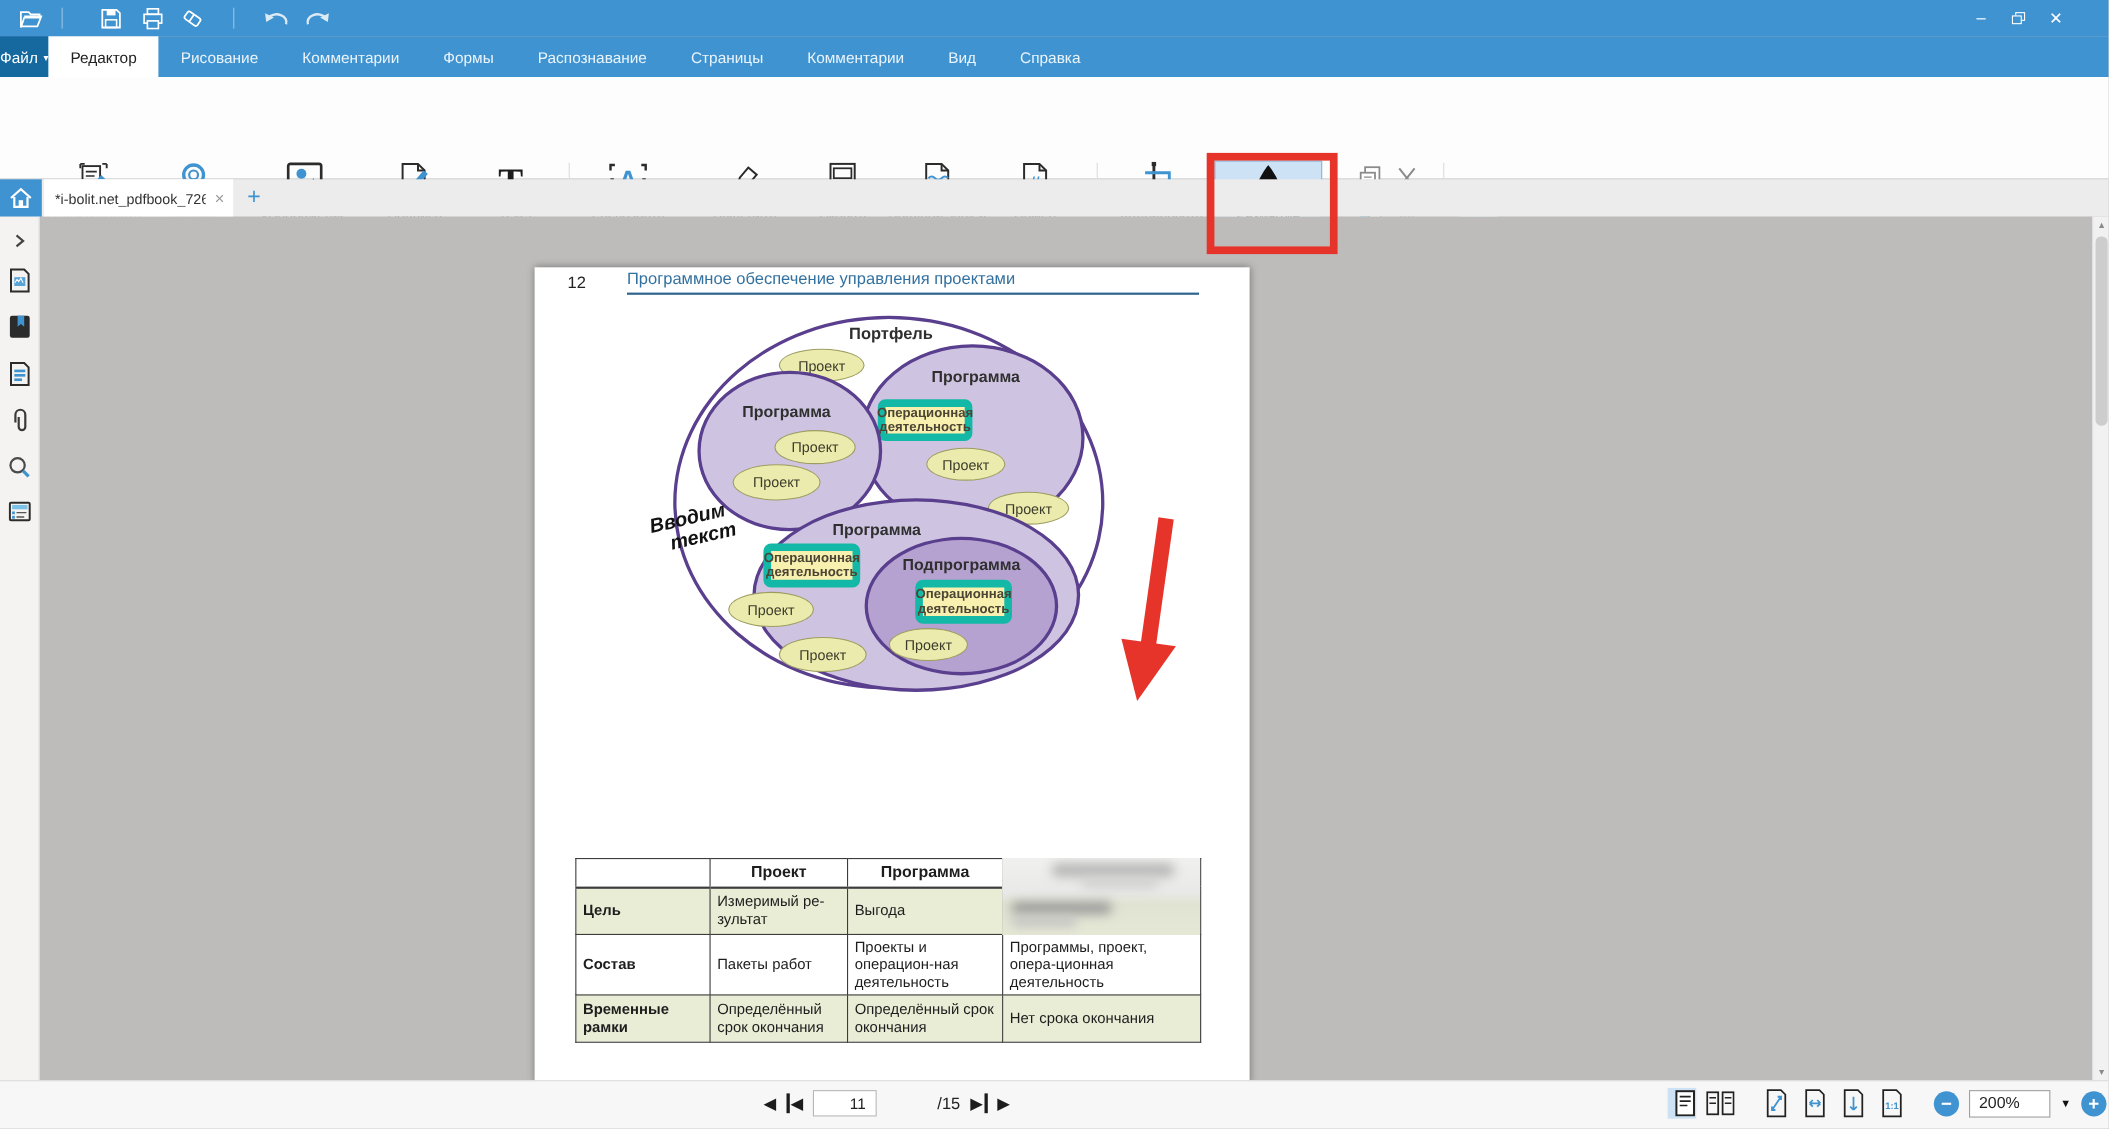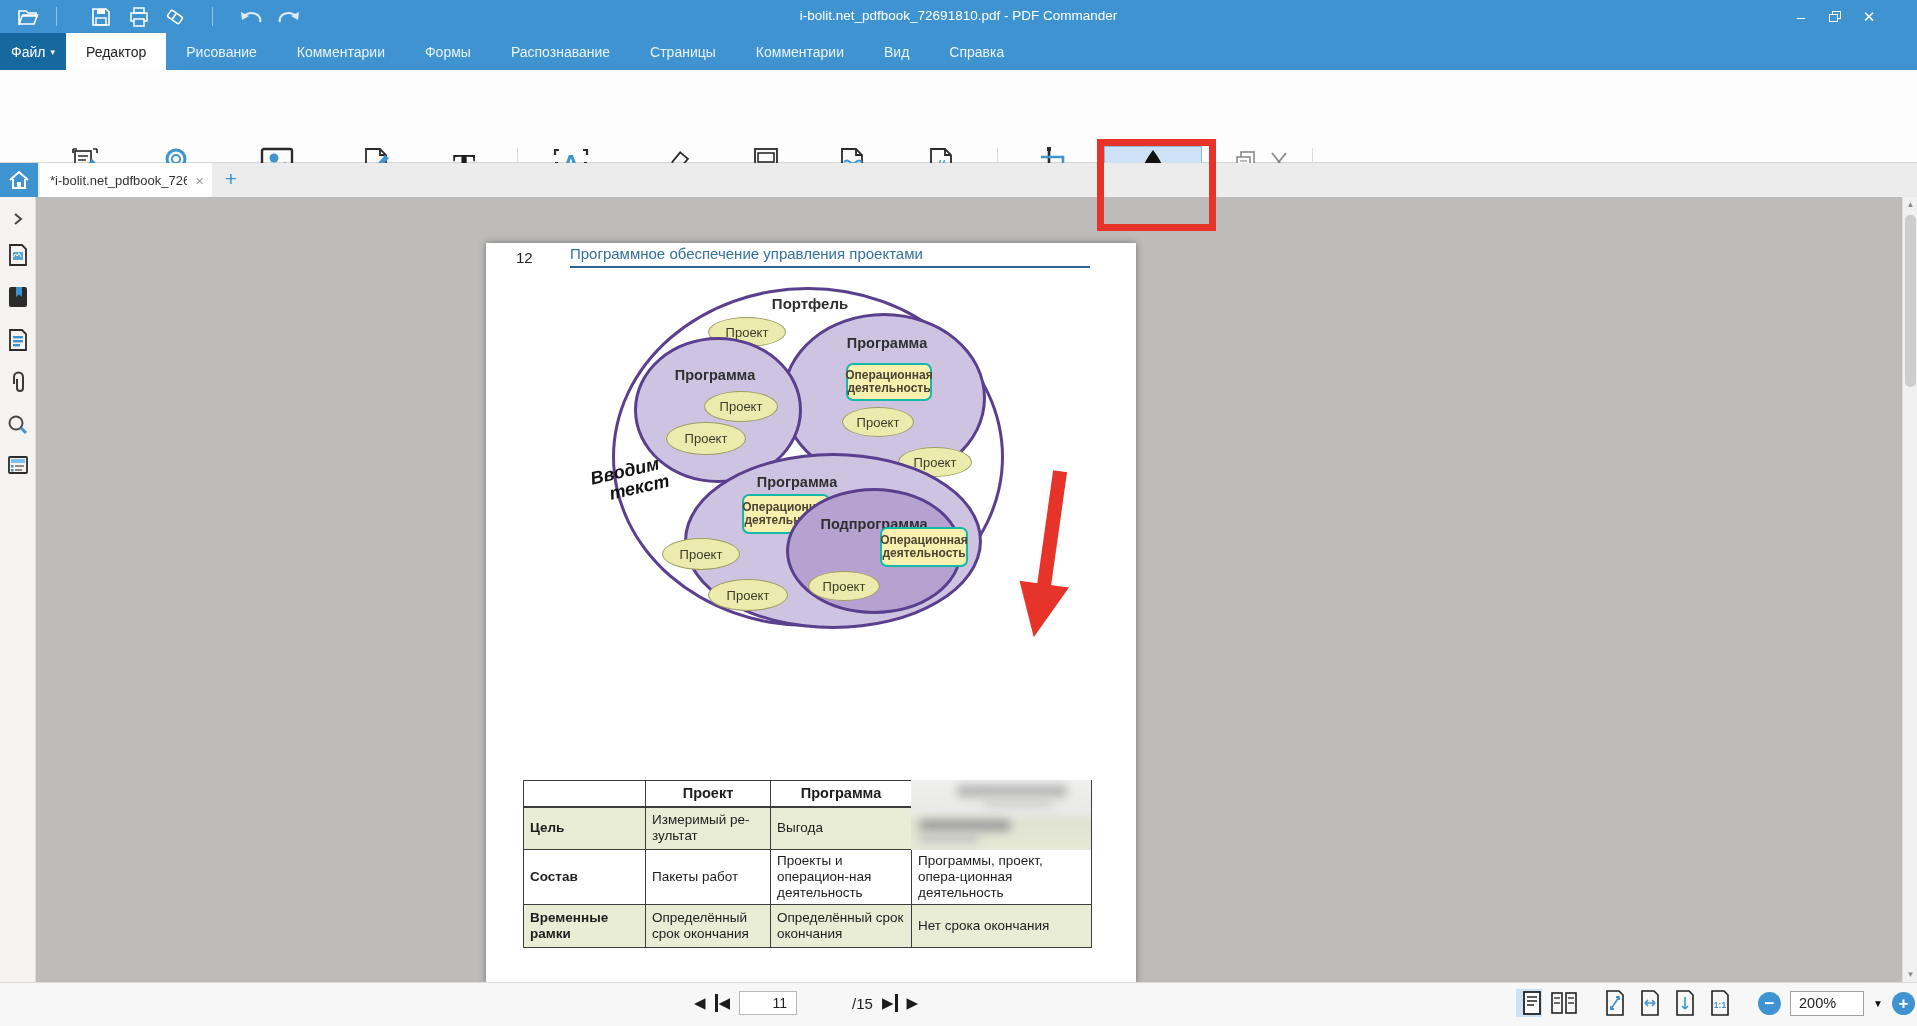--- a/index.html
+++ b/index.html
@@ -9,21 +9,21 @@
 
   
   .titlebar { left:0; top:0; width:1917px; height:33px; background:#3f93d0; }
   .tb-ico { position:absolute; top:4px; width:26px; height:25px; display:flex; align-items:center; justify-content:center; }
   .tb-sep { position:absolute; top:7px; width:1px; height:19px; background:rgba(255,255,255,.45); }
   .win-title { position:absolute; top:8px; left:0; width:100%; text-align:center; color:#fff; font-size:13.5px; }
   .winctl { position:absolute; top:0; width:30px; height:33px; color:#fff; display:flex; align-items:center; justify-content:center; font-size:15px; }
 
   
   .menubar { left:0; top:33px; width:1917px; height:37px; background:#3f93d0; display:flex; align-items:stretch; }
-  .menu-file { width:66px; background:#16699e; color:#fff; display:flex; align-items:center; justify-content:center; gap:5px; font-size:14px; }
+  .menu-file { width:44px; background:#16699e; color:#fff; display:flex; align-items:center; justify-content:center; gap:5px; font-size:14px; }
   .menu-item { padding:0 20px; display:flex; align-items:center; color:#eaf4fc; font-size:14px; }
   .menu-item.active { background:#fff; color:#222; }
 
   
   .toolbar { left:0; top:70px; width:1917px; height:93px; background:#fdfdfd; border-bottom:1px solid #d5d5d5; }
   .tbtn { position:absolute; top:76px; height:80px; text-align:center; }
   .ticon { position:absolute; top:1px; left:50%; transform:translateX(-50%); height:36px; }
   .tlabel { position:absolute; top:42px; left:0; width:100%; font-size:12.5px; color:#2e2e2e; line-height:1.15; }
   .tcaret { position:absolute; font-size:10px; color:#1a1a1a; }
   .tsep { position:absolute; top:78px; width:1px; height:70px; background:#dcdcdc; }
@@ -51,21 +51,21 @@
   
   .page { position:absolute; left:486px; top:243px; width:650px; height:742px; background:#fff; box-shadow:0 0 7px rgba(0,0,0,.38); overflow:hidden; }
   .pgnum { position:absolute; left:30px; top:6px; font-size:15px; color:#222; }
   .pghead { position:absolute; left:84px; top:2px; font-size:15px; color:#33719f; }
   .pgrule { position:absolute; left:84px; top:23px; width:520px; height:2px; background:#2d6590; }
 
   
   .pcircle { position:absolute; border:3px solid #5a3f8e; border-radius:50%; }
   .dlabel { position:absolute; font-weight:bold; font-size:14.5px; color:#2f2f2f; text-align:center; }
   .ell { position:absolute; background:#ebebad; border:1px solid #9d9d62; border-radius:50%; display:flex; align-items:center; justify-content:center; font-size:13px; color:#3c3c2c; }
-  .opbox { position:absolute; background:#f8f0ae; border:2px solid #14b8a6; border-radius:7px; display:flex; align-items:center; justify-content:center; text-align:center; font-size:12px; line-height:1.12; color:#4c4434; font-weight:bold; padding:2px;margin-left:48px; }
+  .opbox { position:absolute; background:#f8f0ae; border:7px solid #14b8a6; border-radius:7px; display:flex; align-items:center; justify-content:center; text-align:center; font-size:12px; line-height:1.12; color:#4c4434; font-weight:bold; padding:2px; }
   .annot { position:absolute; left:106px; top:218px; transform:rotate(-13deg); font-weight:bold; font-style:italic; font-size:18px; color:#111; line-height:1.05; }
   .annot .l2 { padding-left:15px; display:block; }
 
   
   .ptable { position:absolute; left:37px; top:537px; border-collapse:collapse; table-layout:fixed; }
   .ptable td, .ptable th { border:1px solid #3c3c3c; font-size:13.5px; color:#1d1d1d; padding:3px 6px; vertical-align:middle; text-align:left; line-height:1.18; }
   .ptable th { text-align:center; font-size:14.5px; border-bottom:2px solid #3c3c3c; }
   .rowtint td { background:#eaedd6; }
   .celllabel { font-weight:bold; }
 
@@ -130,21 +130,20 @@
           <path d="M21 14 A9 7 0 0 0 5 8" fill="none" stroke="#dceaf6" stroke-width="2.2"></path>
           <polygon points="2,4 3,12 10,8" fill="#dceaf6"></polygon>
         </svg>
     </div>
     <div class="tb-ico" style="left:276px">
       <svg width="24" height="18" viewBox="0 0 24 18">
           <path d="M3 14 A9 7 0 0 1 19 8" fill="none" stroke="#dceaf6" stroke-width="2.2"></path>
           <polygon points="22,4 21,12 14,8" fill="#dceaf6"></polygon>
         </svg>
     </div>
-    <div class="win-title">i-bolit.net_pdfbook_72691810.pdf - PDF Commander</div>
     <div class="winctl" style="left:1786px">–</div>
     <div class="winctl" style="left:1820px">
       <span style="position:relative;width:12px;height:11px;display:block">
         <span style="position:absolute;right:0;top:0;width:9px;height:8px;border:1.6px solid #fff"></span>
         <span style="position:absolute;left:0;bottom:0;width:9px;height:8px;border:1.6px solid #fff;background:#3f93d0"></span>
       </span>
     </div>
     <div class="winctl" style="left:1854px">✕</div>
   </div>
 
@@ -445,21 +444,21 @@
 
     <div class="ell" style="left:412px;top:204px;width:74px;height:30px">Проект</div>
 
     <div class="pcircle" style="left:198px;top:210px;width:298px;height:176px;background:#cec4e1"></div>
     <div class="dlabel" style="left:256px;top:231px;width:110px">Программа</div>
     <div class="opbox" style="left:208px;top:251px;width:88px;height:40px">Операционная деятельность</div>
     <div class="ell" style="left:176px;top:295px;width:78px;height:32px">Проект</div>
     <div class="ell" style="left:222px;top:336px;width:80px;height:32px">Проект</div>
 
     <div class="pcircle" style="left:300px;top:245px;width:176px;height:126px;background:#b5a2d1"></div>
-    <div class="dlabel" style="left:318px;top:273px;width:140px">Подпрограмма</div>
+    <div class="dlabel" style="left:318px;top:263px;width:140px">Подпрограмма</div>
     <div class="opbox" style="left:346px;top:284px;width:88px;height:40px">Операционная деятельность</div>
     <div class="ell" style="left:322px;top:328px;width:72px;height:30px">Проект</div>
 
     <div class="annot">
       <span>Вводим</span>
       <span class="l2">текст</span>
     </div>
 
     <svg class="redarrow" width="110" height="180" viewBox="0 0 110 180">
       <g transform="rotate(8 60 10)">

